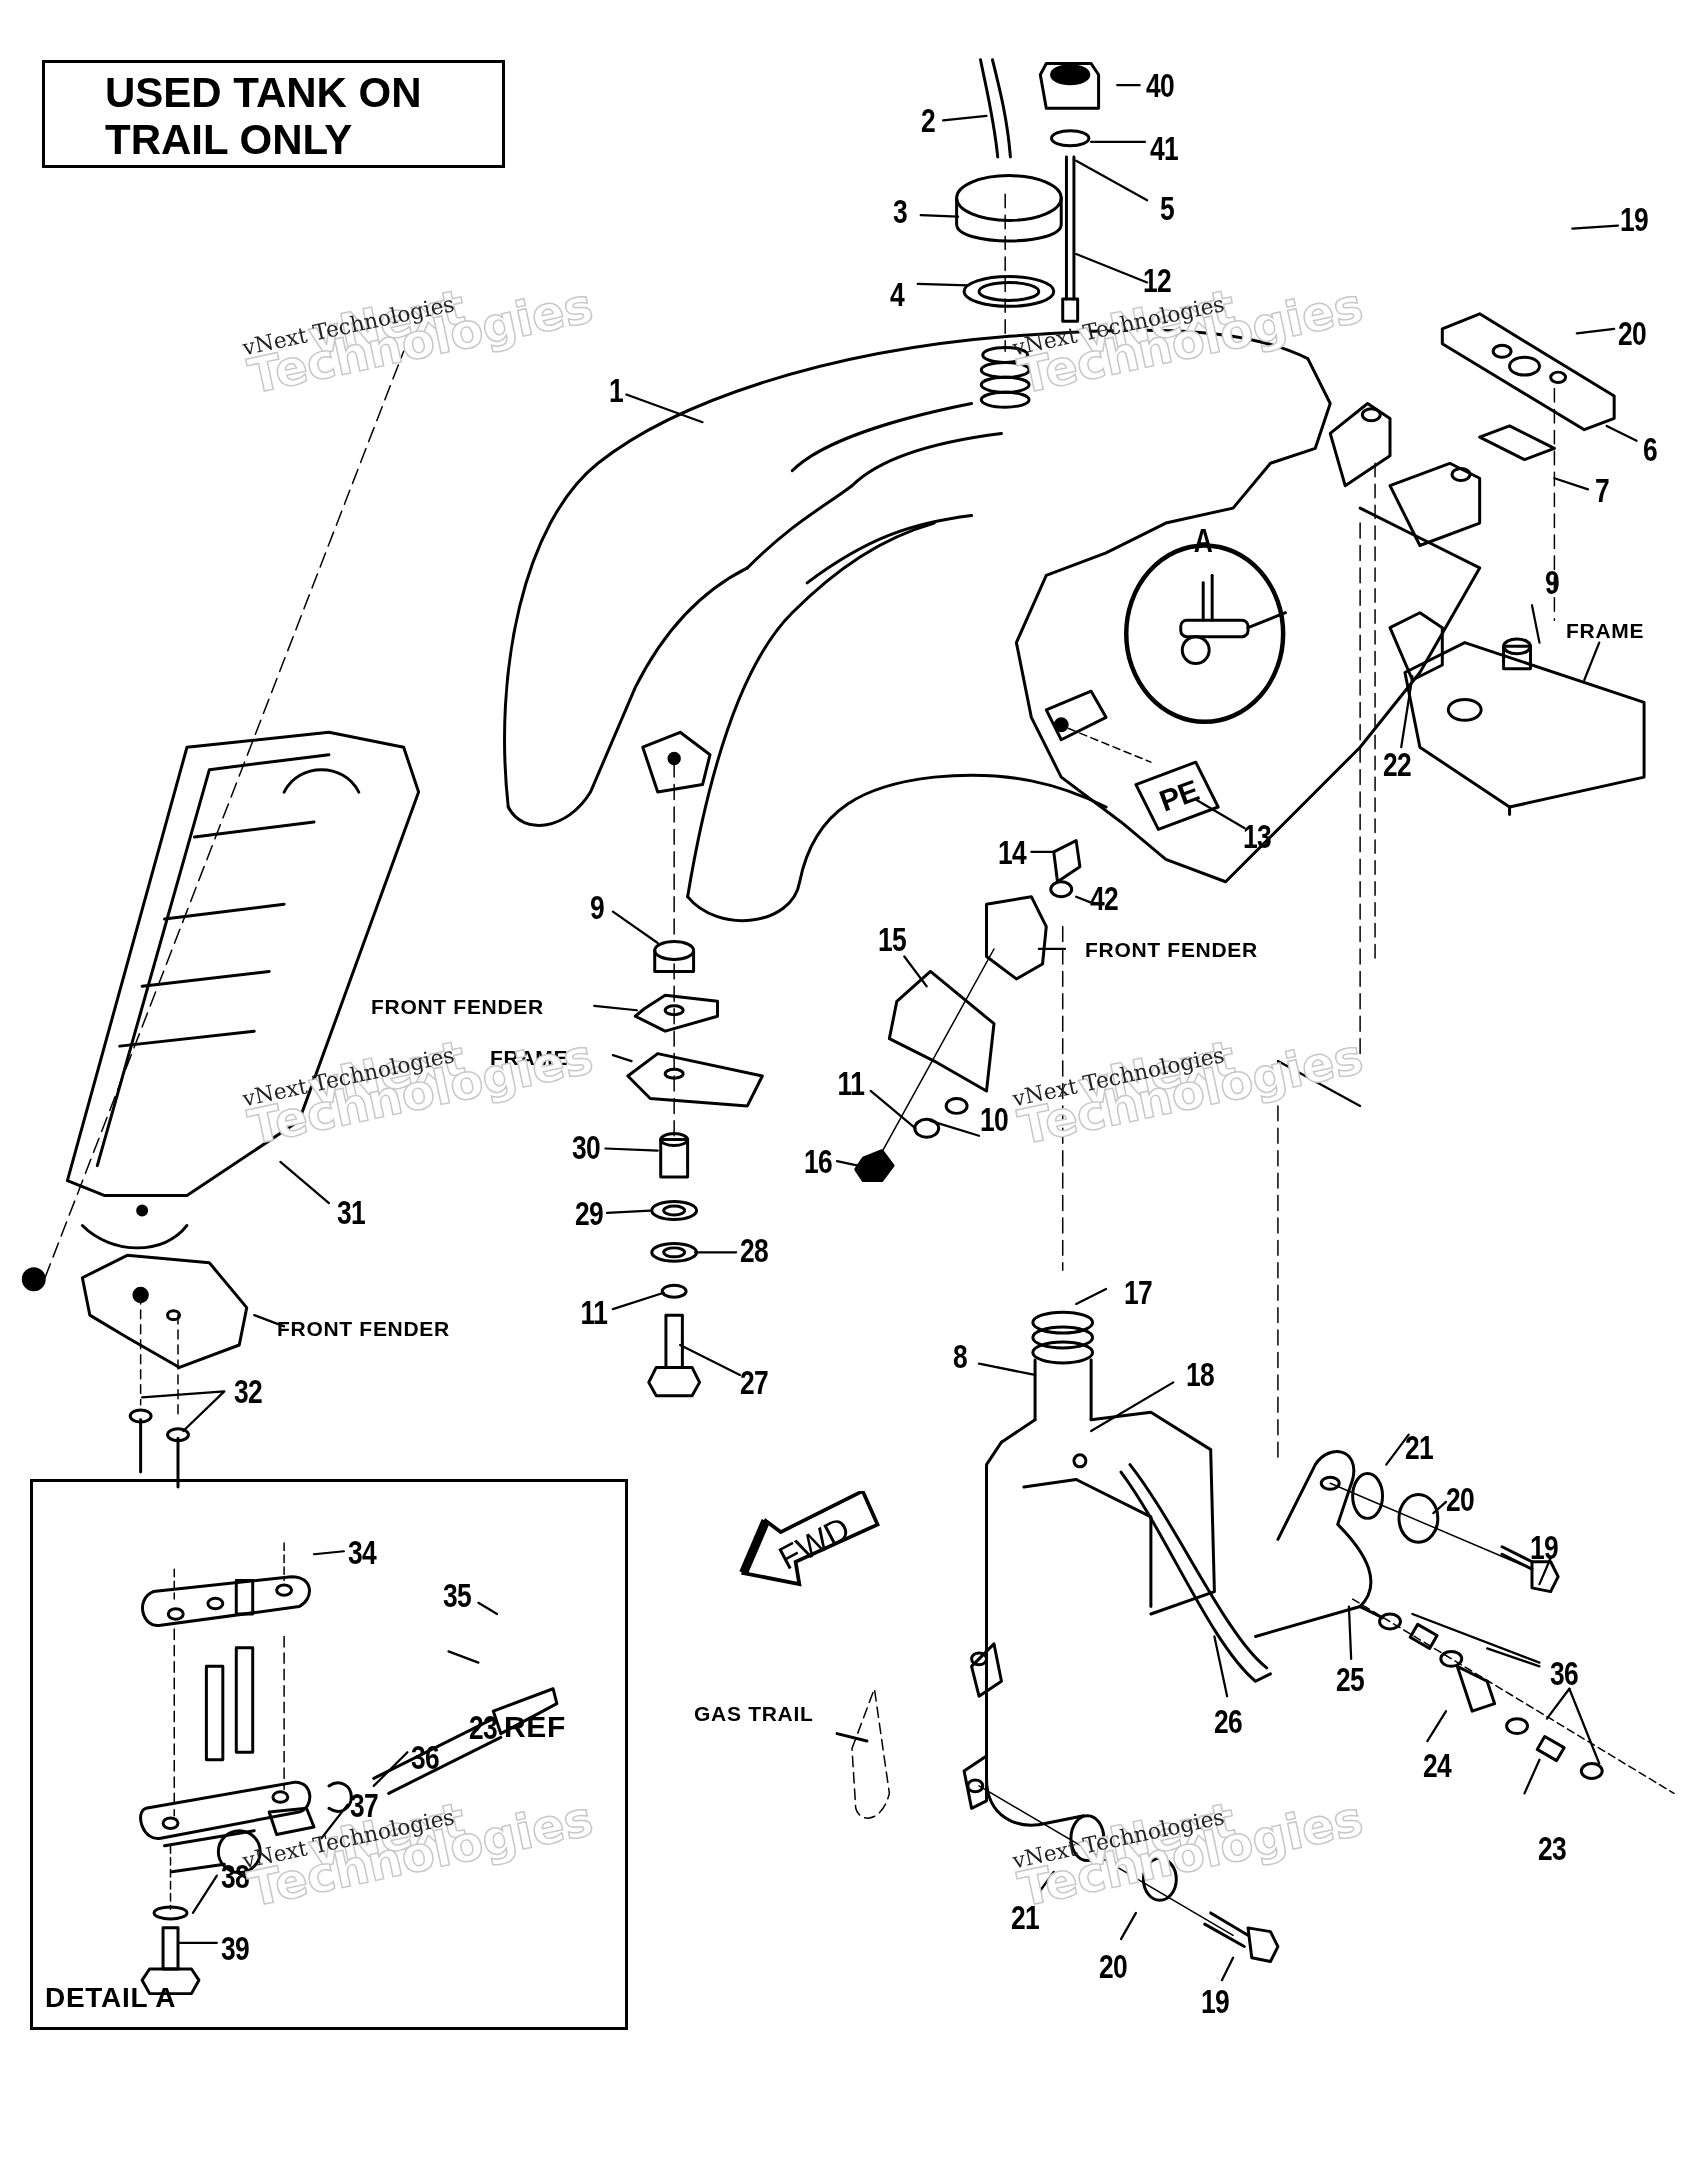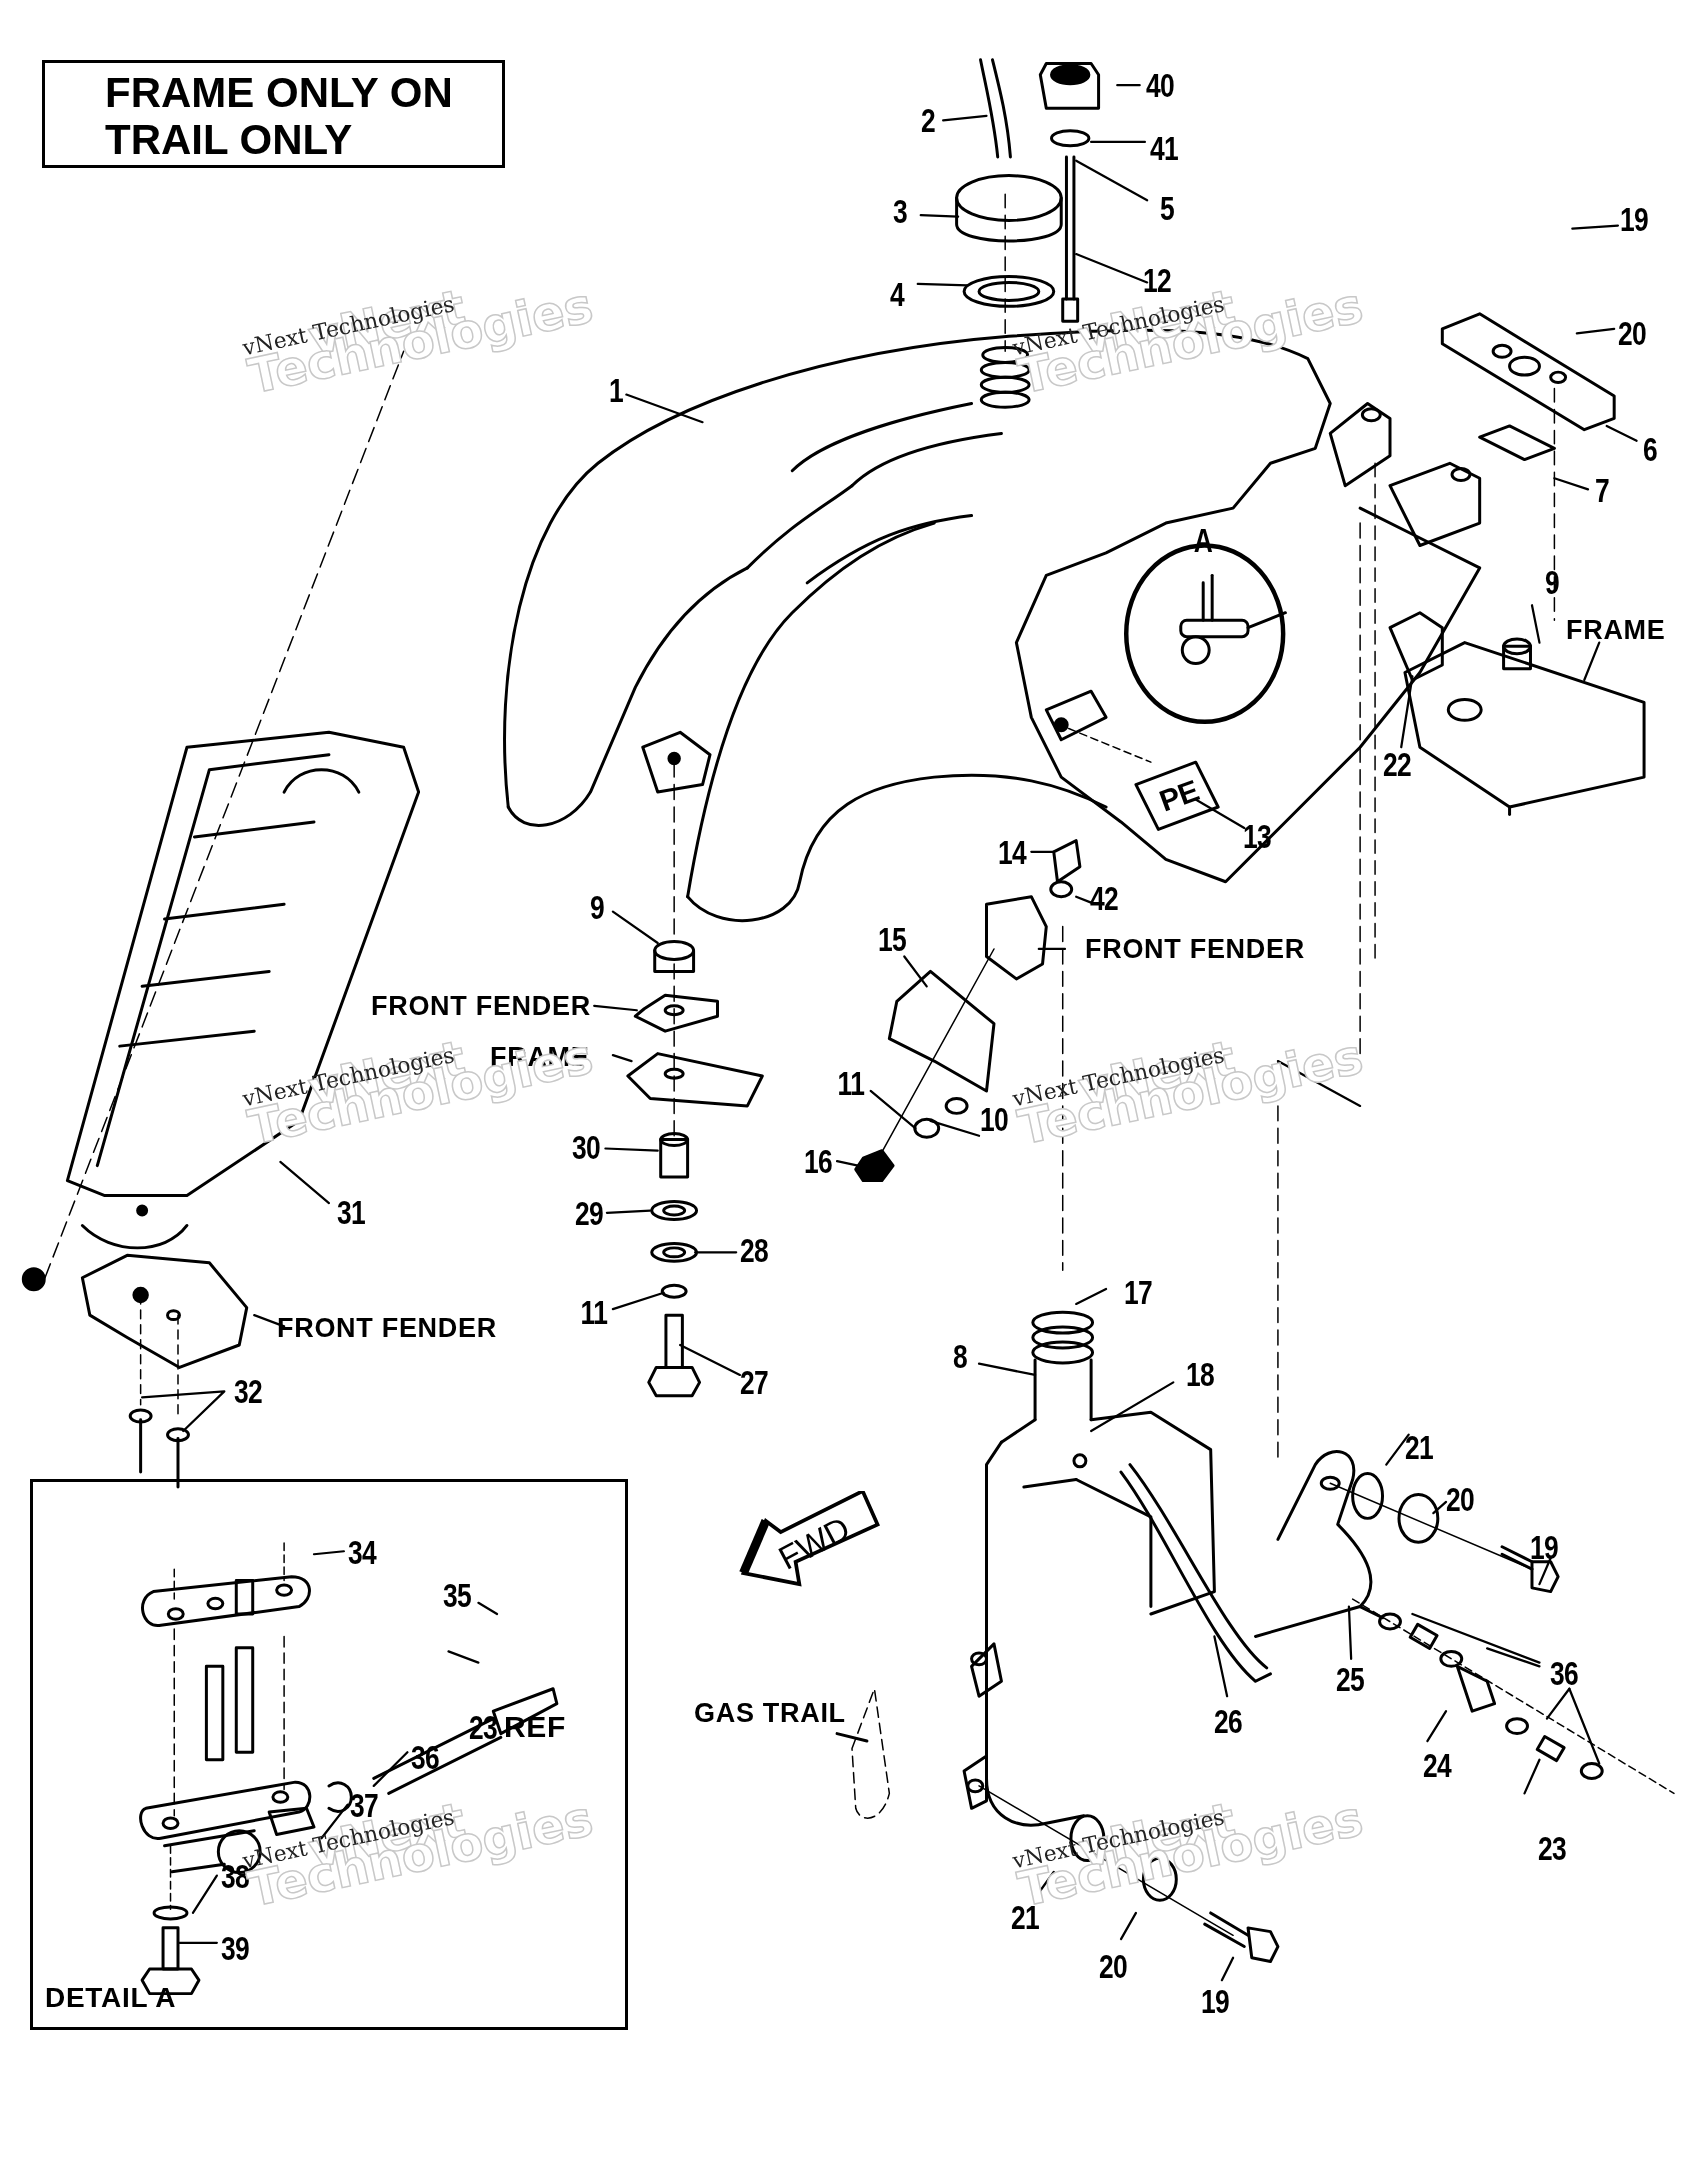--- a/index.html
+++ b/index.html
@@ -20,21 +20,21 @@
     font-size: 33px;
     line-height: 1;
     white-space: nowrap;
     transform: translate(-50%, -50%) scaleX(0.8);
     letter-spacing: -0.7px;
   }
   .word {
     position: absolute;
     font-family: "Liberation Sans", sans-serif;
     font-weight: bold;
-    font-size: 27px;
+    font-size: 21px;
     line-height: 1;
     white-space: nowrap;
     transform: translate(0, -50%);
     letter-spacing: 0.7px;
   }
   #header-box {
     position: absolute;
     left: 42px; top: 60px;
     width: 463px; height: 108px;
     border: 3.7px solid #000;
@@ -370,21 +370,21 @@
     </g>
   </svg>
 
   <svg class="fwd" viewBox="0 0 200 130">
     <path d="M10 110 L 40 40 L 60 55 L 170 0 L 190 45 L 80 95 L 85 125 Z" fill="#fff" stroke="#000" stroke-width="5"></path>
     <path d="M10 110 L 40 40" stroke="#000" stroke-width="12"></path>
     <text x="105" y="85" font-family="Liberation Sans, sans-serif" font-size="44" text-anchor="middle" transform="rotate(-28 105 70)">FWD</text>
   </svg>
 
   <div id="header-box">
-    <div class="line" style="top:9px;">FRAME ONLY ON</div>
+    <div class="line" style="top:9px;">USED TANK ON</div>
     <div class="line" style="top:56px;">TRAIL ONLY</div>
   </div>
 
   <div id="detail-box"></div>
   <div class="word" style="left:45px; top:1998px; font-size:28px;">DETAIL A</div>
 
   <div class="lbl" style="left:1203px; top:540px;">A</div>
 
   <div class="lbl" style="left:1179px; top:796px; transform:translate(-50%,-50%) rotate(-20deg); font-size:30px;">PE</div>
 

